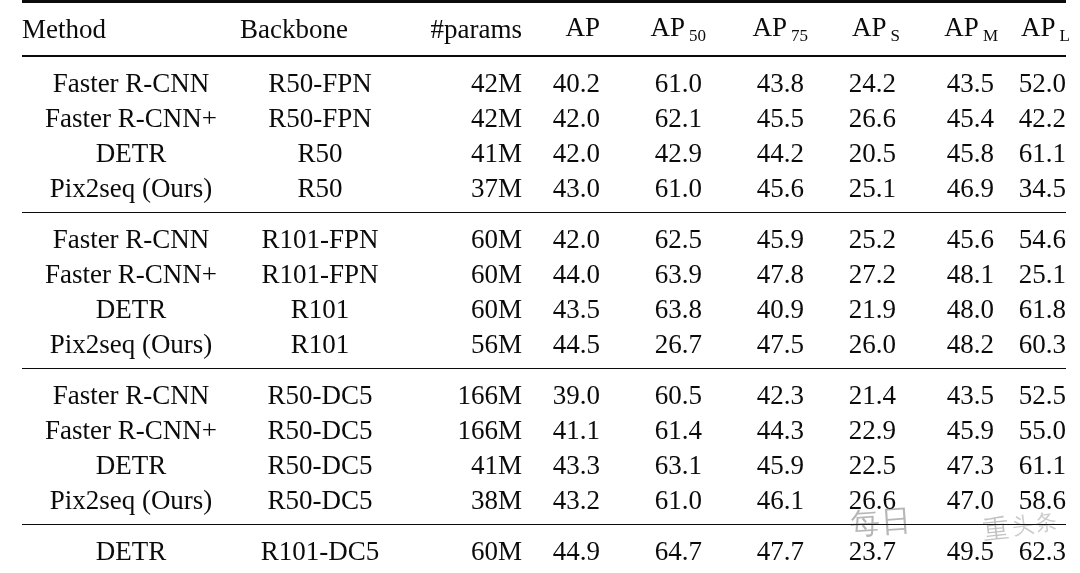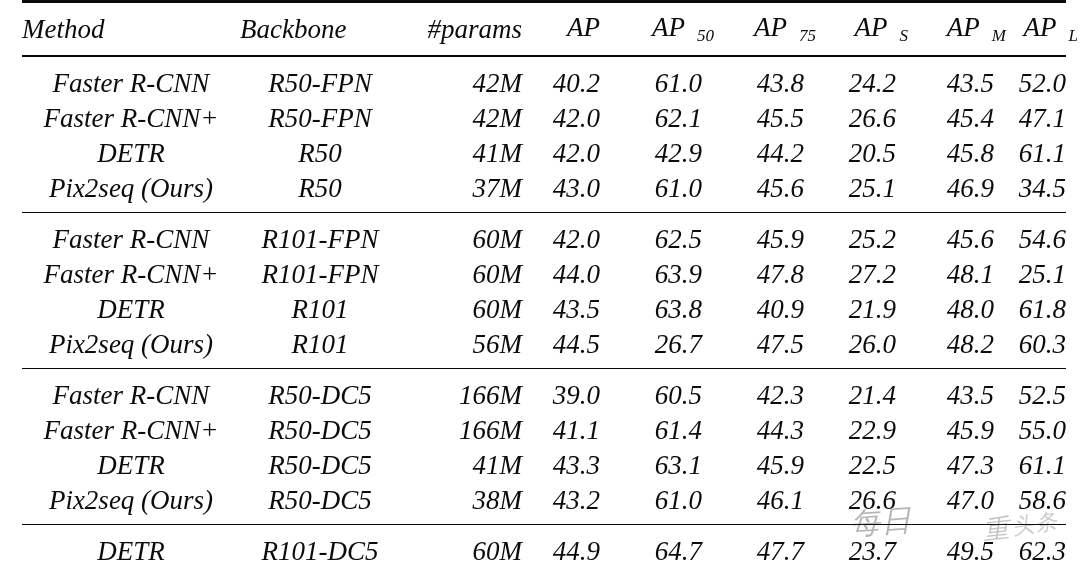--- a/index.html
+++ b/index.html
@@ -13,21 +13,20 @@
     overflow: hidden;
     font-family: "Liberation Serif", "DejaVu Serif", serif;
     color: #0b0b0b;
   }
   .table-wrap {
     position: relative;
     width: 1080px;
     height: 573px;
     box-sizing: border-box;
     padding: 0 22px;
-    font-style: italic;
   }
   table.results {
     width: 100%;
     border-collapse: collapse;
     table-layout: fixed;
   }
   table.results td, table.results th {
     padding: 0;
     font-weight: normal;
     font-size: 27px;
@@ -56,21 +55,21 @@
     font-size: 27px;
     line-height: 40px;
     height: 52px;
     vertical-align: middle;
   }
   .sub {
     font-size: 17px;
     vertical-align: baseline;
     position: relative;
     top: 5px;
-    left: 12px;
+    left: 4px;
   }
   
   tr.rule-top td {
     border-top: 3px solid #0b0b0b;
     height: 0;
     font-size: 0;
     line-height: 0;
   }
   tr.rule-head td {
     border-top: 2.5px solid #0b0b0b;
@@ -185,21 +184,21 @@
           <td class="cell-right">52.0</td>
         </tr><tr class="data-row">
           <td class="cell-left">Faster R-CNN+</td>
           <td class="cell-left">R50-FPN</td>
           <td class="cell-right">42M</td>
           <td class="cell-right">42.0</td>
           <td class="cell-right">62.1</td>
           <td class="cell-right">45.5</td>
           <td class="cell-right">26.6</td>
           <td class="cell-right">45.4</td>
-          <td class="cell-right">47.1</td>
+          <td class="cell-right">42.2</td>
         </tr><tr class="data-row">
           <td class="cell-left">DETR</td>
           <td class="cell-left">R50</td>
           <td class="cell-right">41M</td>
           <td class="cell-right">42.0</td>
           <td class="cell-right">42.9</td>
           <td class="cell-right">44.2</td>
           <td class="cell-right">20.5</td>
           <td class="cell-right">45.8</td>
           <td class="cell-right">61.1</td>

